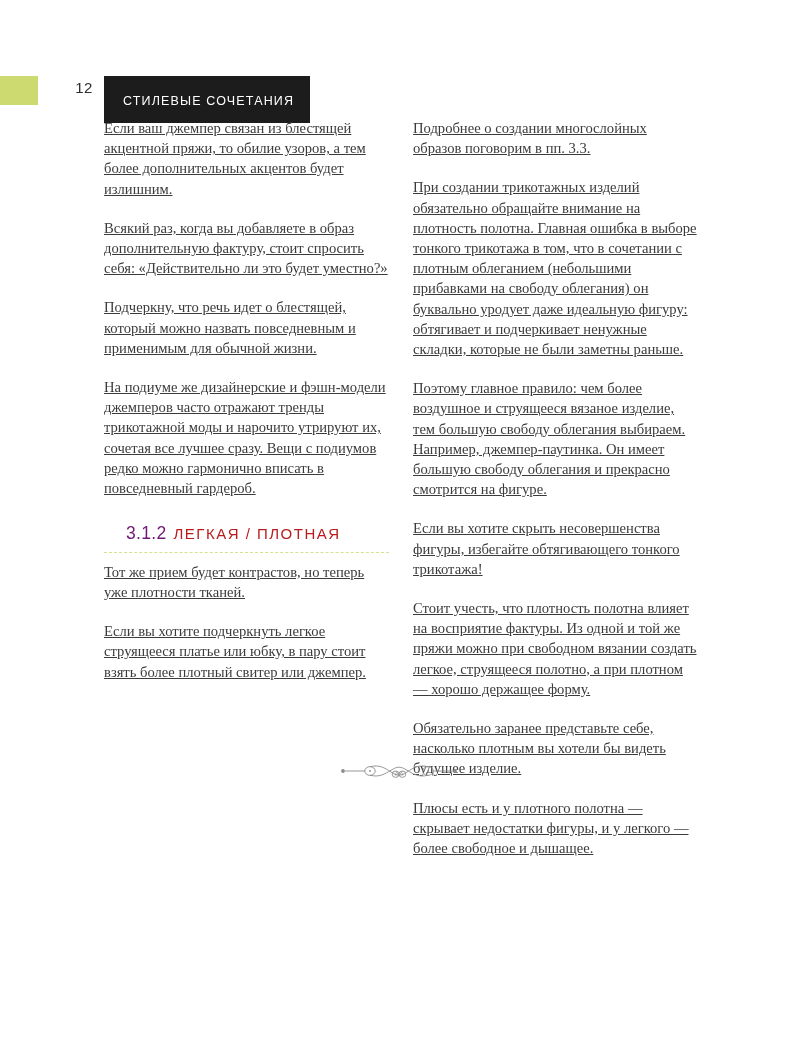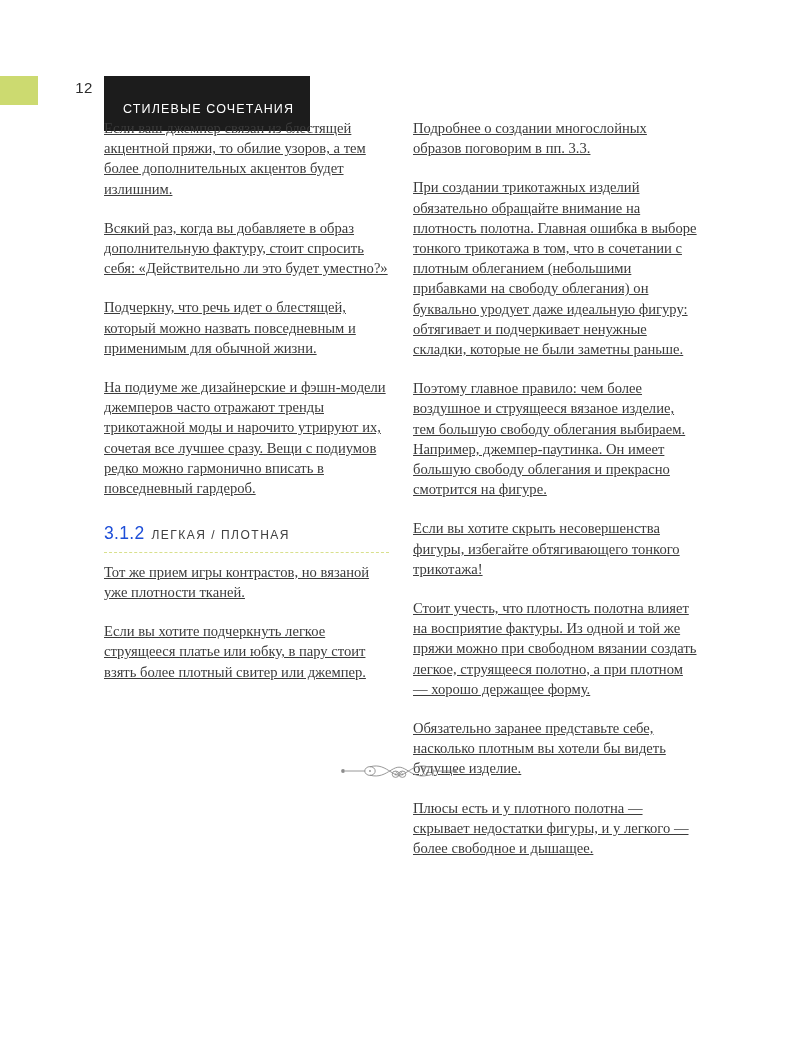--- a/index.html
+++ b/index.html
@@ -49,21 +49,21 @@
     letter-spacing: 0.4px;
     color: #2d2d2d;
   }
 
   .header-bar {
     position: absolute;
     left: 104px;
     top: 0;
     height: 43px;
     background: #1c1c1c;
-    padding: 12px 16px 0 19px;
+    padding: 4px 16px 0 19px;
     display: flex;
     align-items: center;
   }
 
   .header-bar-title {
     font-family: "Liberation Sans", "DejaVu Sans", sans-serif;
     font-size: 12.5px;
     letter-spacing: 1.15px;
     color: #ffffff;
     white-space: nowrap;
@@ -108,28 +108,29 @@
   .section-head-line {
     display: block;
     white-space: nowrap;
     line-height: 1;
   }
 
   .section-num {
     font-family: "Liberation Sans", "DejaVu Sans", sans-serif;
     font-size: 17.5px;
     letter-spacing: 0.3px;
-    color: #1d4ed8;
+    color: #701a75;
+    margin-left: 22px;
   }
 
   .section-title {
     font-family: "Liberation Sans", "DejaVu Sans", sans-serif;
-    font-size: 12px;
+    font-size: 15px;
     letter-spacing: 1.5px;
-    color: #404040;
+    color: #b91c1c;
     margin-left: 7px;
     margin-top: 6px;
   }
 
   .section-rule {
     position: absolute;
     left: 0;
     bottom: 0;
     width: 285px;
     height: 0;
@@ -171,21 +172,21 @@
       <p>Подчеркну, что речь идет о блестящей, который можно назвать повседневным и применимым для обычной жизни.</p>
       <p>На подиуме же дизайнерские и фэшн-модели джемперов часто отражают тренды трикотажной моды и нарочито утрируют их, сочетая все лучшее сразу. Вещи с подиумов редко можно гармонично вписать в повседневный гардероб.</p>
 
       <div class="section-head">
         <span class="section-head-line">
           <span class="section-num">3.1.2</span><span class="section-title">ЛЕГКАЯ / ПЛОТНАЯ</span>
         </span>
         <span class="section-rule"></span>
       </div>
 
-      <p>Тот же прием игры контрастов, но вязаной уже плотности тканей.</p>
+      <p>Тот же прием будет контрастов, но теперь уже плотности тканей.</p>
       <p>Если вы хотите подчеркнуть легкое струящееся платье или юбку, в пару стоит взять более плотный свитер или джемпер.</p>
     </div>
 
     <div class="col">
       <p>Подробнее о создании многослойных образов поговорим в пп. 3.3.</p>
       <p>При создании трикотажных изделий обязательно обращайте внимание на плотность полотна. Главная ошибка в выборе тонкого трикотажа в том, что в сочетании с плотным облеганием (небольшими прибавками на свободу облегания) он буквально уродует даже идеальную фигуру: обтягивает и подчеркивает ненужные складки, которые не были заметны раньше.</p>
       <p>Поэтому главное правило: чем более воздушное и струящееся вязаное изделие, тем большую свободу облегания выбираем. Например, джемпер-паутинка. Он имеет большую свободу  облегания и прекрасно смотрится на фигуре.</p>
       <p>Если вы хотите скрыть несовершенства фигуры, избегайте обтягивающего тонкого трикотажа!</p>
       <p>Стоит учесть, что плотность полотна влияет на восприятие фактуры. Из одной и той же пряжи можно при свободном вязании создать легкое, струящееся полотно, а при плотном — хорошо держащее форму.</p>
       <p>Обязательно заранее представьте себе, насколько плотным вы хотели бы видеть будущее изделие.</p>

